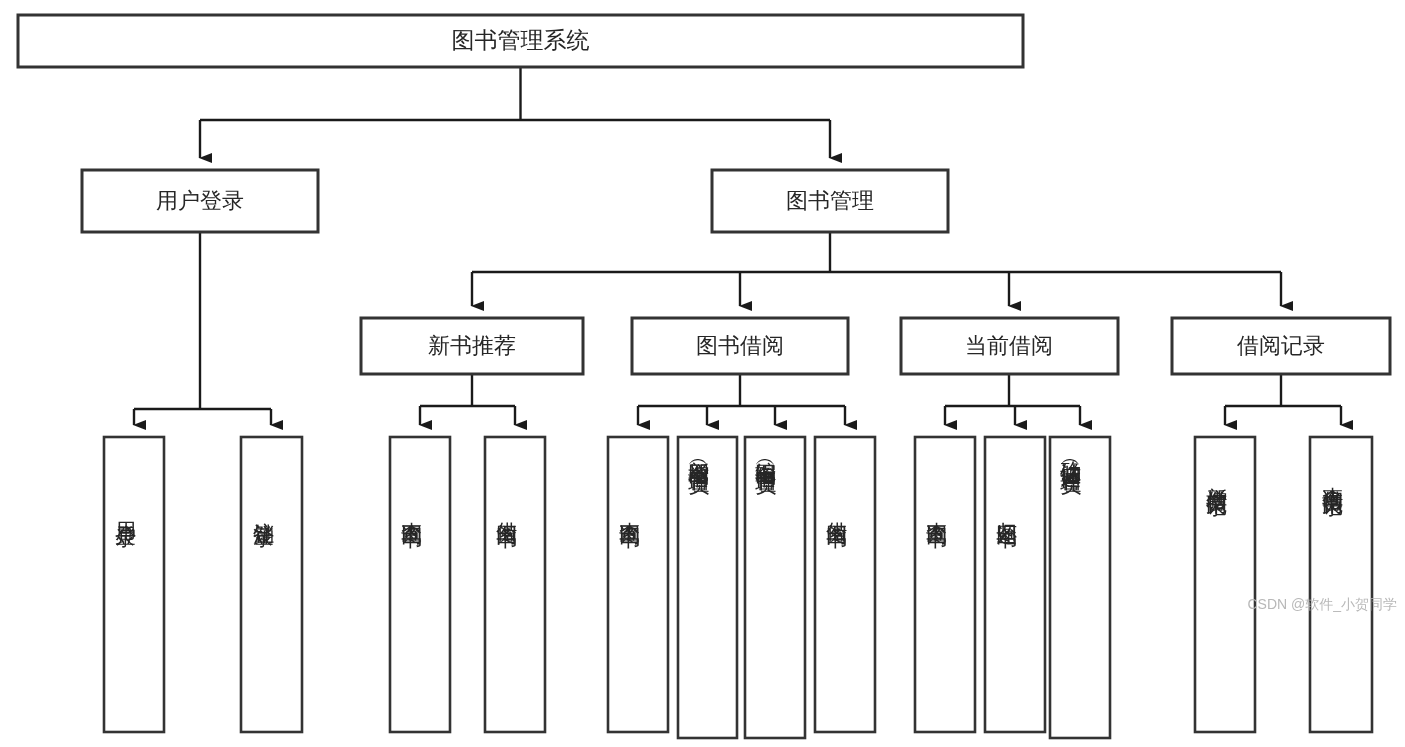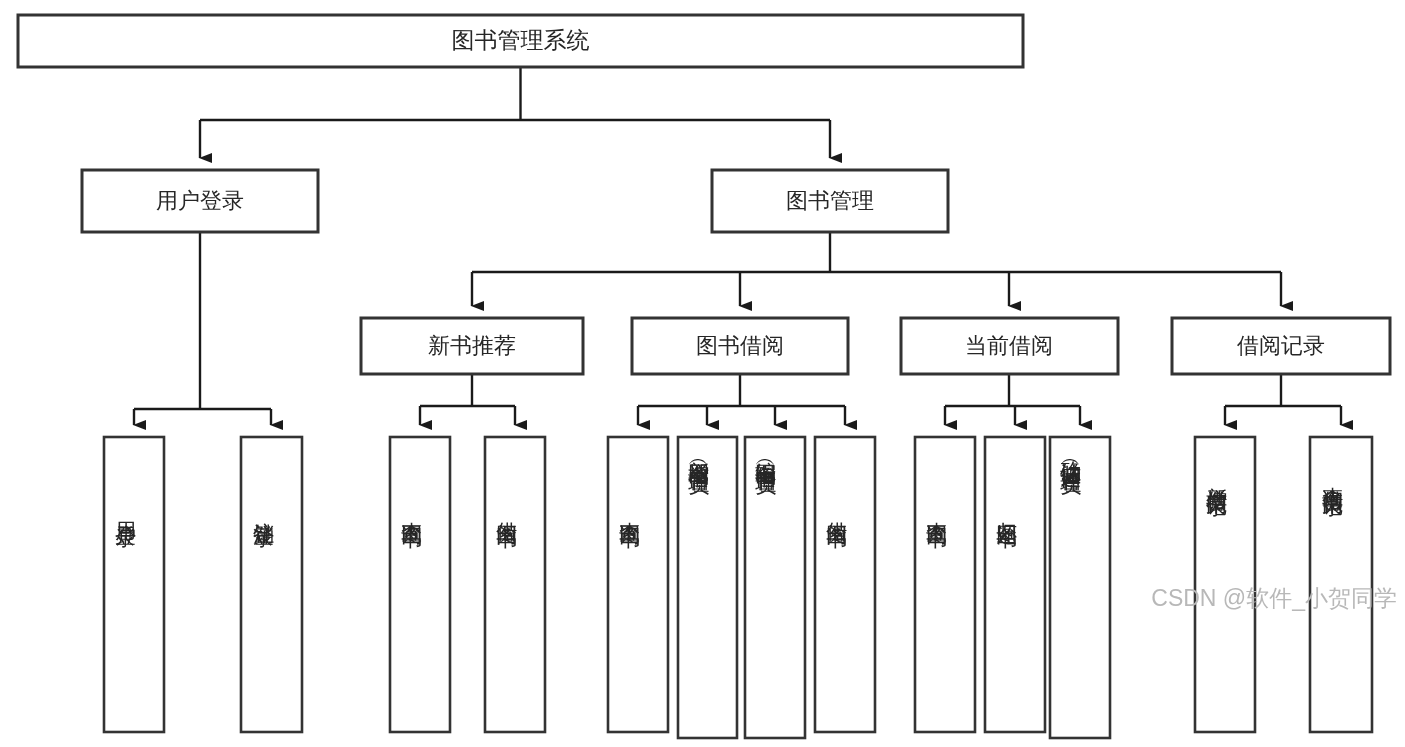--- a/index.html
+++ b/index.html
@@ -64,21 +64,21 @@
     letter-spacing: 2px;
     white-space: nowrap;
     pointer-events: none;
     text-align: left;
   }
   .watermark {
     position: absolute;
     right: 8px;
     bottom: 4px;
     font-family: "Liberation Sans", "DejaVu Sans", sans-serif;
-    font-size: 23px;
+    font-size: 14px;
     color: #b8b8b8;
     white-space: nowrap;
     user-select: none;
   }
 </style>
 </head>
 <body>
 
 <div id="diagram-root">
 

